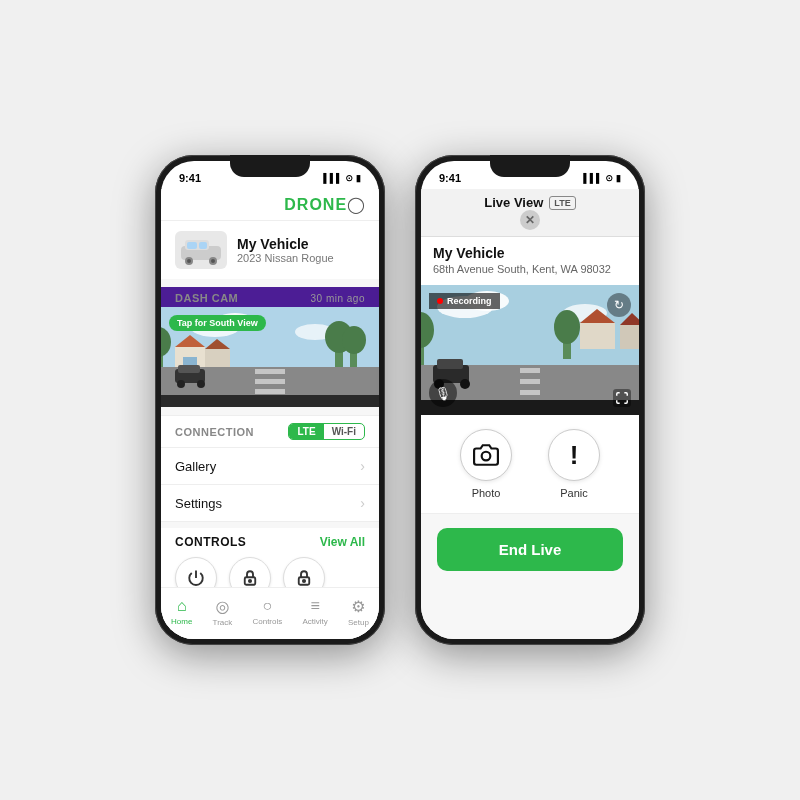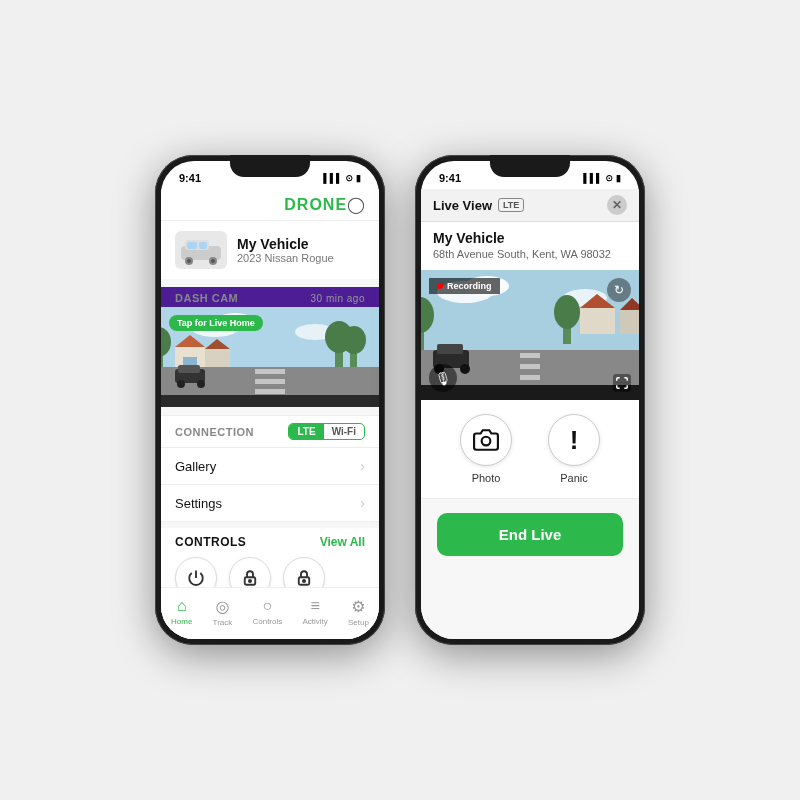--- a/index.html
+++ b/index.html
@@ -247,20 +247,21 @@
       background: #f7f7f7;
     }
 
     .live-view-header {
       background: #f2f2f2;
       padding: 6px 12px;
       display: flex;
       align-items: center;
       justify-content: space-between;
       border-bottom: 1px solid #ddd;
+      flex-direction: column;
     }
     .live-view-title-row {
       display: flex;
       align-items: center;
       gap: 6px;
     }
     .live-view-title { font-size: 13px; font-weight: 600; color: #111; }
     .lte-badge {
       border: 1.5px solid #888;
       border-radius: 3px;
@@ -480,21 +481,21 @@
           <rect x="100" y="72" width="30" height="5" fill="#eee" opacity="0.6"></rect>
           <rect x="100" y="82" width="30" height="5" fill="#eee" opacity="0.6"></rect>
 
           <rect x="20" y="62" width="30" height="14" rx="3" fill="#333"></rect>
           <rect x="23" y="58" width="22" height="8" rx="2" fill="#555"></rect>
           <circle cx="26" cy="77" r="4" fill="#222"></circle>
           <circle cx="46" cy="77" r="4" fill="#222"></circle>
 
           <rect x="0" y="88" width="230" height="12" fill="#2a2a2a"></rect>
         </svg>
-        <div class="live-view-btn">Tap for Live Home</div>
+        <div class="live-view-btn">Tap for South View</div>
       </div>
 
       <div class="connection-section">
         <span class="conn-label">CONNECTION</span>
         <div class="conn-toggle">
           <span class="opt active">LTE</span>
           <span class="opt">Wi-Fi</span>
         </div>
       </div>
 

